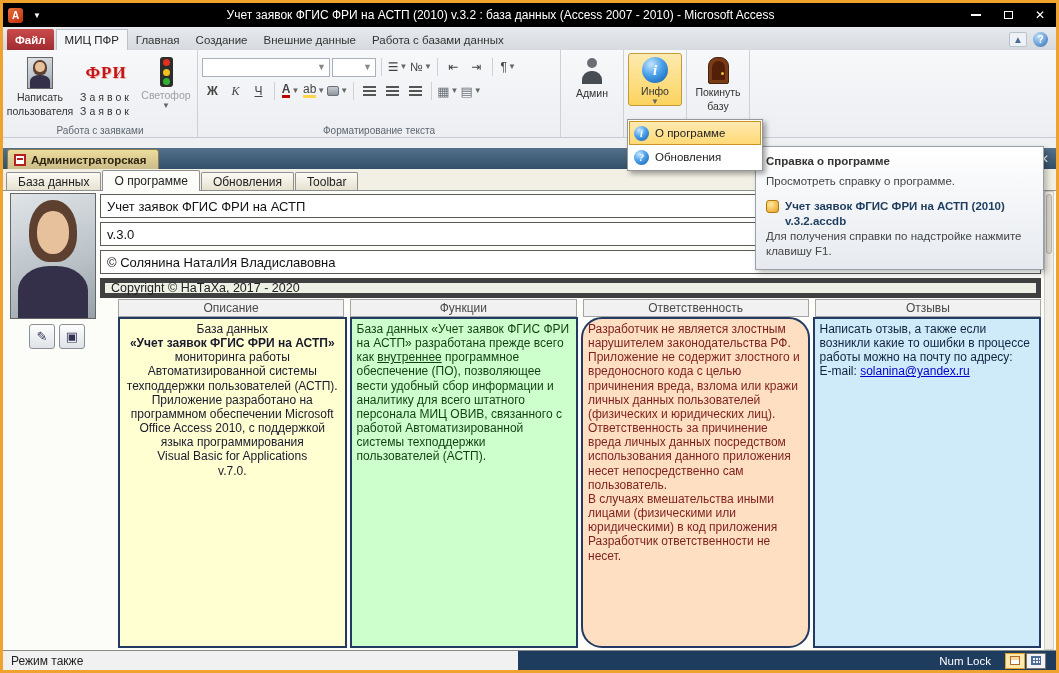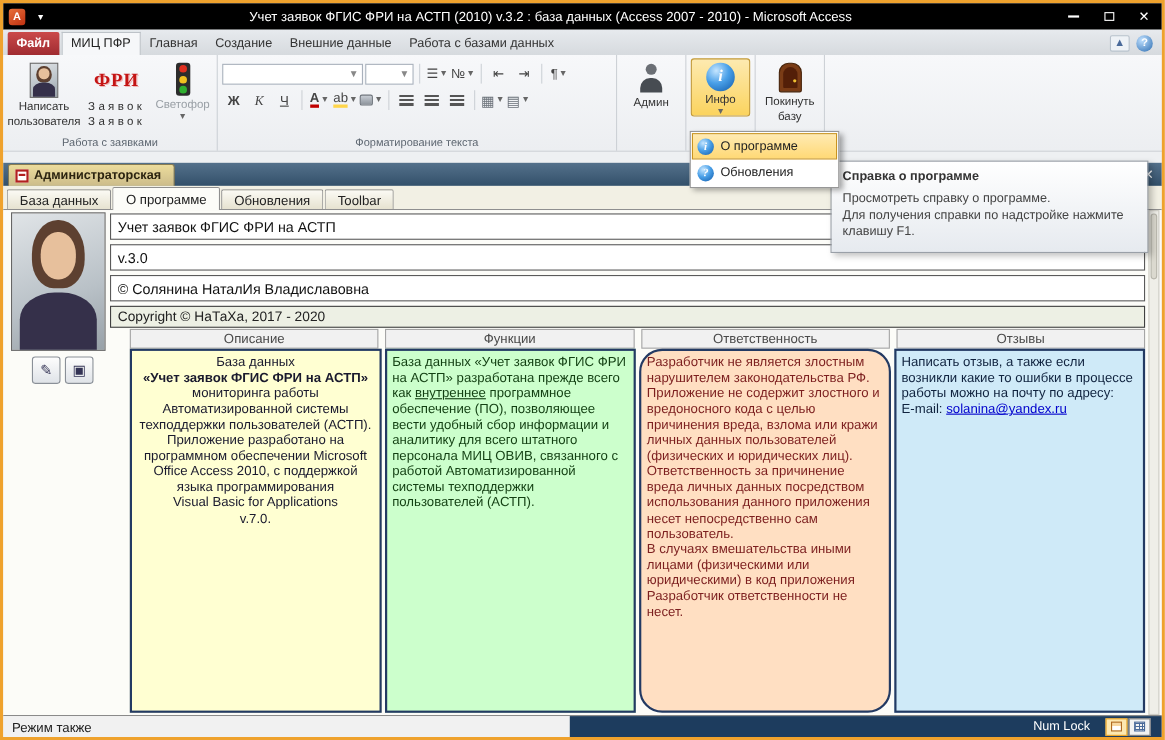--- a/index.html
+++ b/index.html
@@ -99,21 +99,21 @@
 
   
   .content { position:relative; flex:1; background:#fcfcf8; }
   .photo { position:absolute; left:7px; top:2px; width:86px; height:126px; }
   .tool-btns { position:absolute; left:26px; top:133px; display:flex; gap:4px; }
   .tool-btn { width:26px; height:25px; background:linear-gradient(#fdfdfd,#dfe3e8); border:1px solid #8a9098; border-radius:3px;
               display:flex; align-items:center; justify-content:center; font-size:13px; color:#335; }
   .field { position:absolute; left:97px; right:15px; height:24px; background:#fff; border:1px solid #5a5a5a;
            display:flex; align-items:center; padding:8px 6px; font-size:13px; color:#111; }
   .f1{top:3px;} .f2{top:31px;} .f3{top:59px;}
-  .copyrow { position:absolute; left:97px; right:15px; top:87px; height:20px; background:#edf0e4; border:1px solid #404040;
+  .copyrow { position:absolute; left:97px; right:15px; top:87px; height:20px; background:#edf0e4; border:5px solid #404040;
              display:flex; align-items:center; padding:0 6px; font-size:12.5px; color:#222; }
   .headers { position:absolute; left:115px; right:15px; top:108px; height:18px; display:flex; gap:6px; }
   .hcell { flex:1; background:#f1f1f1; border:1px solid #a5a5a5; display:flex; align-items:center; justify-content:center;
            font-size:12px; color:#4a4a4a; }
   .cols { position:absolute; left:115px; right:15px; top:126px; bottom:2px; display:flex; gap:3px; }
   .col { flex:1; border:2px solid #233a63; padding:3px 5px; font-size:12px; line-height:1.18; overflow:hidden; }
   .col1 { background:#ffffd2; color:#1a1a2e; text-align:center; }
   .col2 { background:#ccffcc; color:#123f12; }
   .col3 { background:#ffdfc2; color:#7c1f1f; }
   .col4 { background:#cfeaf8; color:#10233f; }
@@ -394,16 +394,20 @@
     </div>
     <div class="menu-item">
       <span class="mi-circ">?</span>
       <span>Обновления</span>
     </div>
   </div>
 
   <div class="tooltip">
     <div class="tt-title">Справка о программе</div>
     <div>Просмотреть справку о программе.</div>
+    <div class="tt-file">
+      <span class="addin-ic"></span>
+      <span>Учет заявок ФГИС ФРИ на АСТП (2010) v.3.2.accdb</span>
+    </div>
     <div>Для получения справки по надстройке нажмите клавишу F1.</div>
   </div>
 
 </div>
 
 </body></html>

